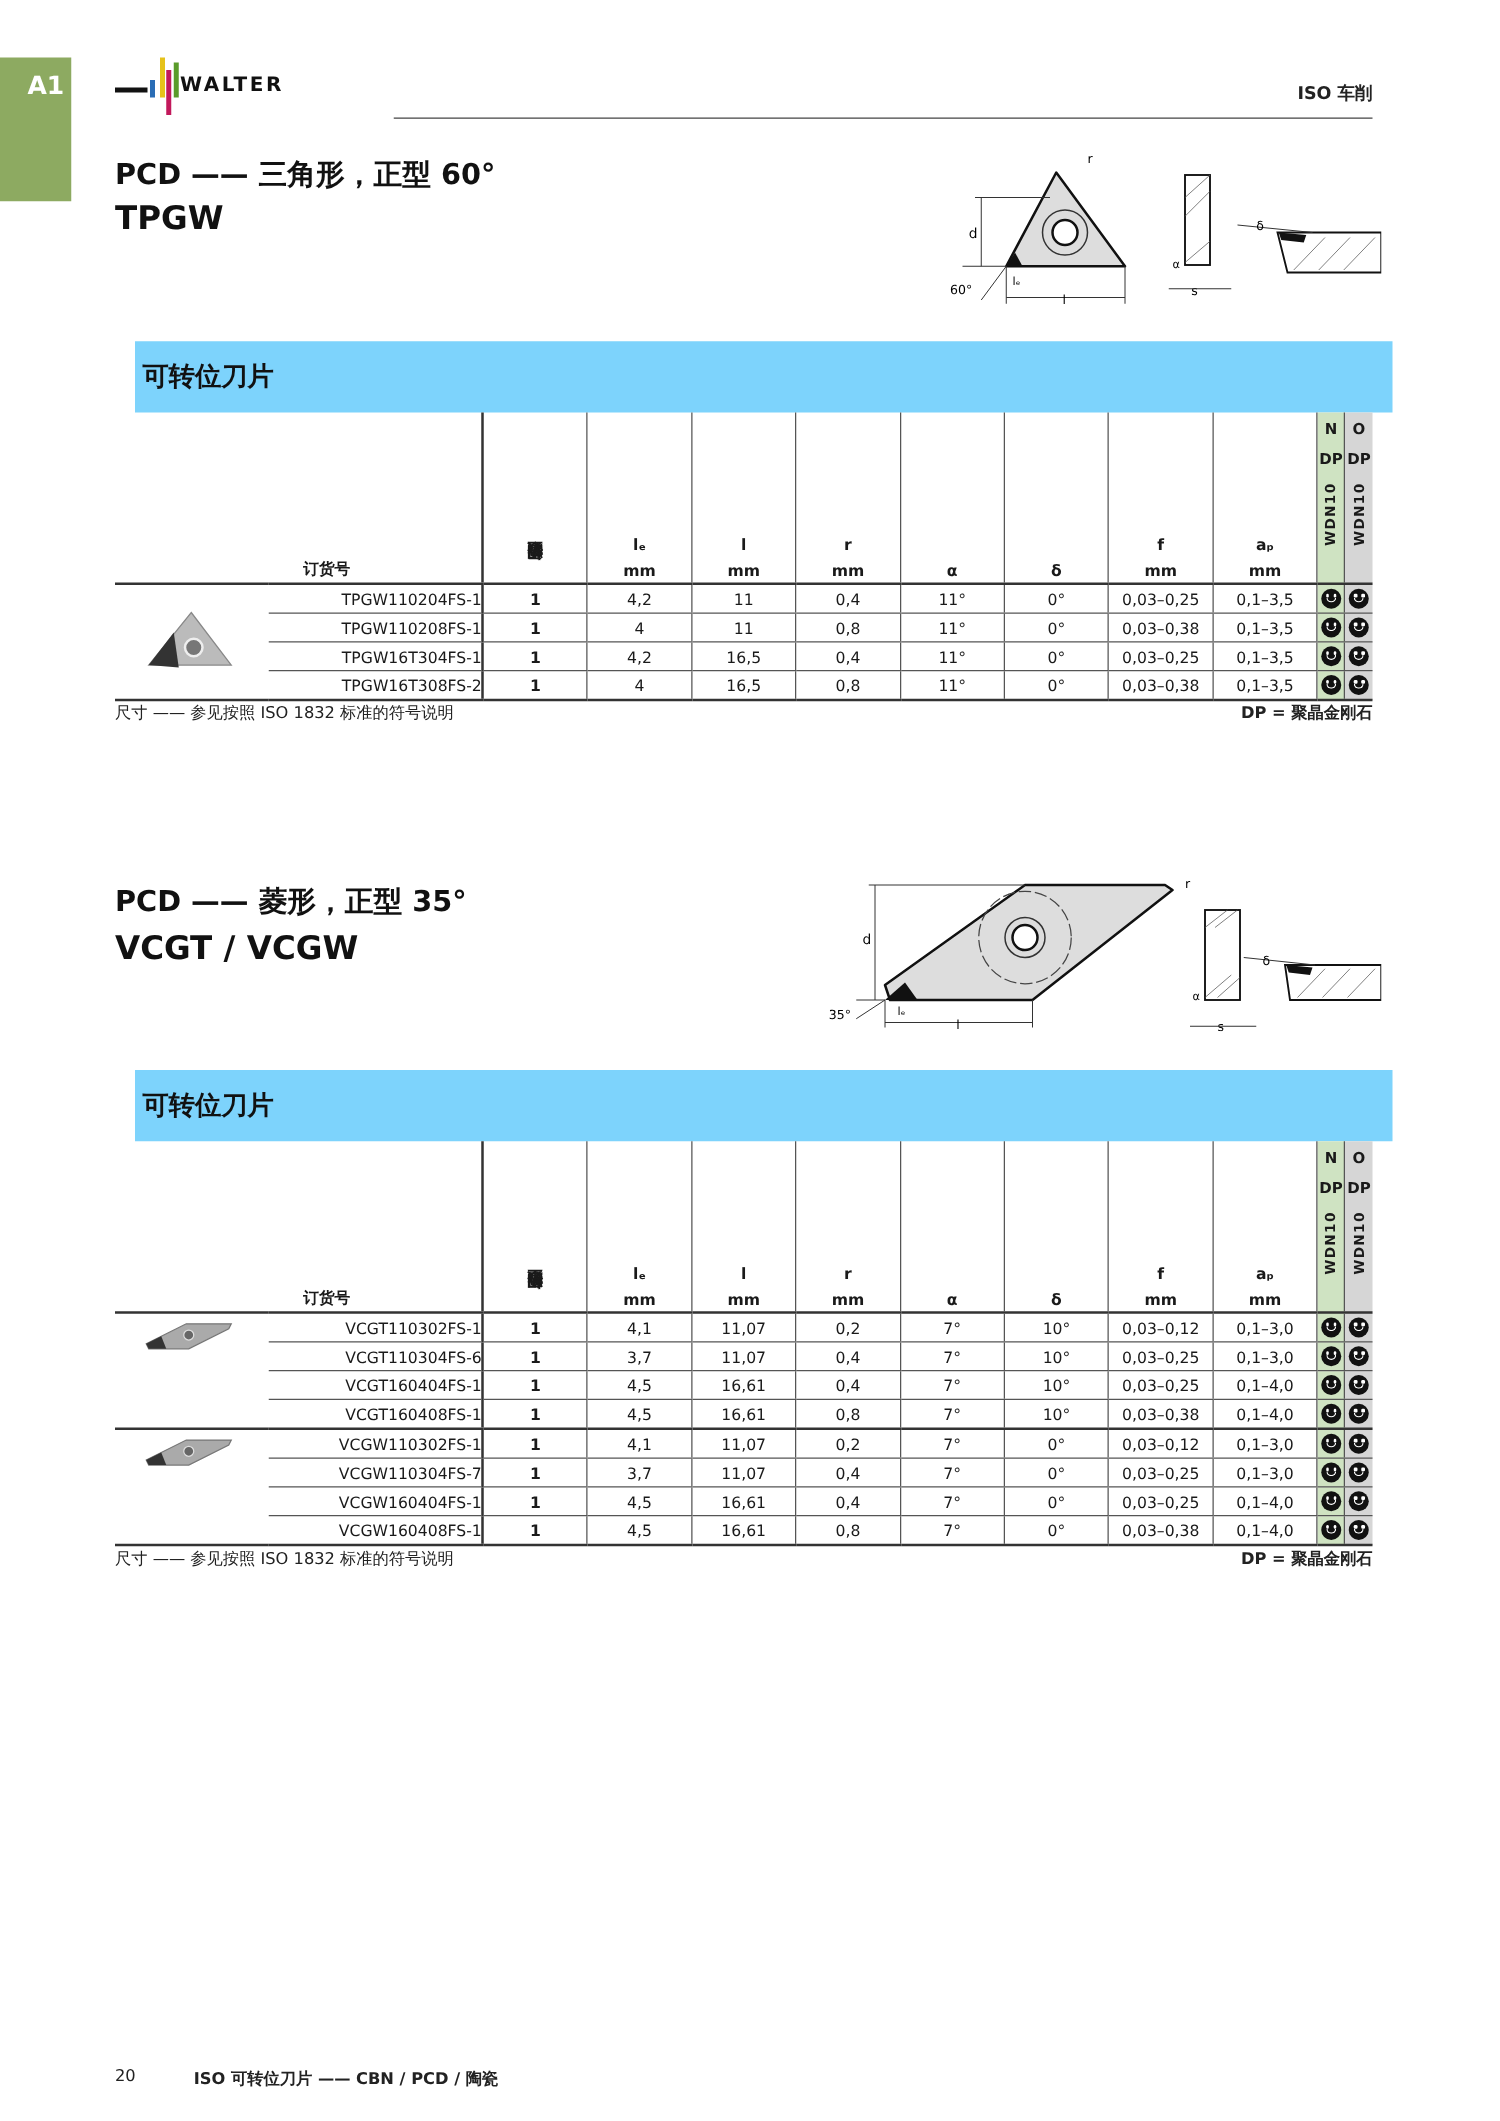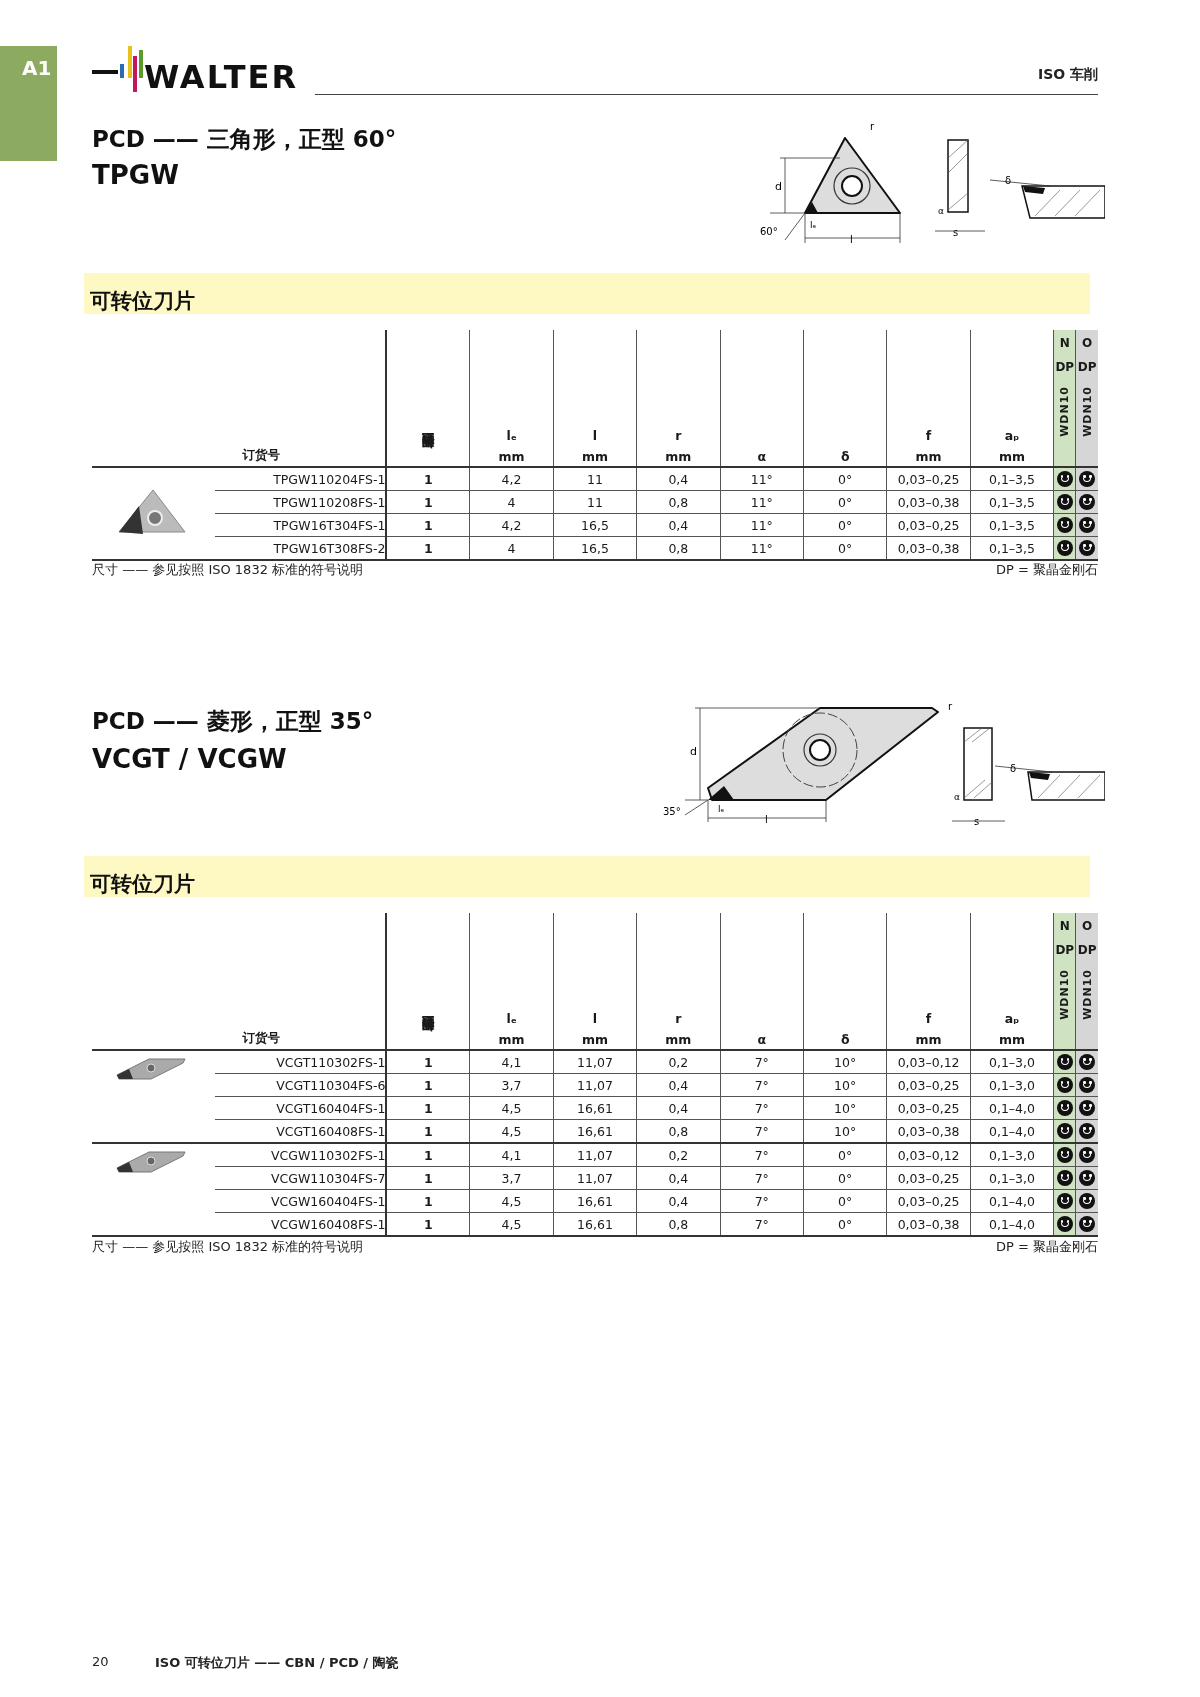--- a/index.html
+++ b/index.html
@@ -1,26 +1,26 @@
 <!DOCTYPE html>
 <html><head>
 <meta charset="utf-8">
 <style>
   html,body{margin:0;padding:0;background:#fff;}
   body{width:1200px;height:1697px;position:relative;font-family:"DejaVu Sans","Liberation Sans",sans-serif;color:#1a1a1a;overflow:hidden;}
   .tab-a1{position:absolute;left:0;top:46px;width:57px;height:115px;background:#8daa61;color:#fff;font-size:20px;font-weight:bold;}
   .tab-a1 span{position:absolute;left:22px;top:10px;}
   .logo{position:absolute;left:92px;top:44px;width:205px;height:50px;}
-  .logo-text{position:absolute;left:52px;top:14px;font-family:"DejaVu Sans",sans-serif;font-weight:bold;font-size:32px;letter-spacing:2px;color:#111;}
+  .logo-text{position:absolute;left:52px;top:14px;font-family:"DejaVu Sans",sans-serif;font-weight:bold;font-size:16px;letter-spacing:2px;color:#111;}
   .header-line{position:absolute;left:315px;top:94px;width:783px;height:1px;background:#444;}
   .header-right{position:absolute;right:102px;top:66px;font-size:14px;font-weight:bold;color:#222;}
   .sec-title{position:absolute;left:92px;font-size:23px;font-weight:bold;color:#111;}
   .sec-sub{position:absolute;left:92px;font-size:26px;font-weight:bold;color:#111;}
   .diagram{position:absolute;}
-  .band{position:absolute;left:84px;width:1006px;height:41px;background:#fef9c3;}
+  .band{position:absolute;left:108px;width:1006px;height:57px;background:#7dd3fc;}
   .band span{position:absolute;left:6px;top:14px;font-size:21px;font-weight:bold;color:#111;}
   table.t{position:absolute;left:92px;width:1006px;border-collapse:collapse;font-size:12.5px;}
   table.t td,table.t th{padding:0;text-align:center;vertical-align:middle;}
   table.t th{font-weight:bold;vertical-align:bottom;font-size:12.5px;height:130px;border-bottom:2px solid #333;}
   table.t th.v{border-left:1px solid #555;}
   table.t th.vthick{border-left:2px solid #333;}
   table.t td.v{border-left:1px solid #555;}
   table.t td.vthick{border-left:2px solid #333;}
   table.t tr.row td{height:22px;border-bottom:1px solid #555;}
   table.t tr.row td.img{border-bottom:none;}
@@ -28,21 +28,21 @@
   table.t tr.grpend td{border-bottom:2px solid #333;}
   table.t td.code{text-align:right;padding-left:4px;}
   table.t .gN{background:#cfe3c2;}
   table.t .gO{background:#d6d6d6;}
   .rot{writing-mode:vertical-rl;transform:rotate(180deg);display:inline-block;font-weight:bold;letter-spacing:1px;}
   .hdr-top{display:block;font-weight:bold;margin-bottom:6px;}
   .smiley{display:inline-block;width:16px;height:16px;border-radius:50%;background:#111;position:relative;vertical-align:middle;}
   .smiley:before{content:"";position:absolute;left:4px;top:4px;width:2.5px;height:3px;background:#fff;border-radius:1px;box-shadow:6px 0 0 #fff;}
   .smiley:after{content:"";position:absolute;left:4px;top:7px;width:8px;height:4px;border:1.5px solid #fff;border-top:none;border-radius:0 0 6px 6px;box-sizing:border-box;}
   .note-left{position:absolute;left:92px;font-size:13px;color:#222;}
-  .note-right{position:absolute;right:102px;font-size:13px;color:#222;}
+  .note-right{position:absolute;right:102px;font-size:13px;color:#222;font-weight:bold;}
   .footer{position:absolute;top:1654px;font-size:13px;color:#222;}
 </style>
 </head>
 <body>
 
 <div class="tab-a1">
     <span>A1</span>
   </div>
 
 <div class="logo">

